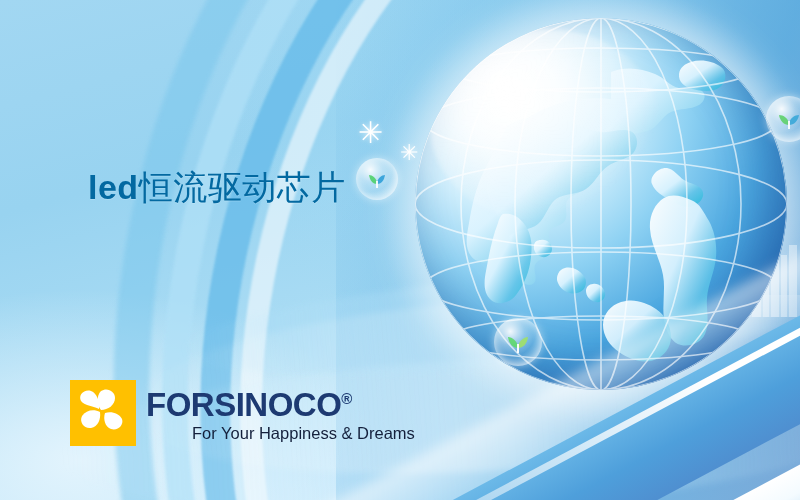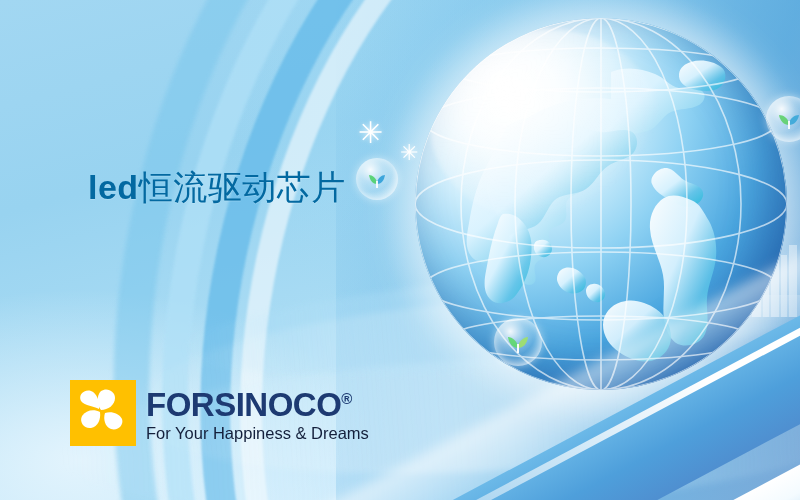--- a/index.html
+++ b/index.html
@@ -166,21 +166,21 @@
   #logo-mark svg{ position:absolute; inset:0; }
   #logo-text{ padding-top:4px; }
   #logo-name{
     font-family:"Liberation Sans","DejaVu Sans",sans-serif;
     font-weight:700; font-size:33px; letter-spacing:-.5px; color:#1d3a72; line-height:1;
     white-space:nowrap;
   }
   #logo-name sup{ font-size:15px; vertical-align:super; font-weight:700; }
   #logo-tag{
     font-family:"Liberation Sans","DejaVu Sans",sans-serif;
-    font-size:16.5px; color:#14203c; margin-top:3px; white-space:nowrap;
+    font-size:16.5px; color:#14203c; margin-top:3px; white-space:nowrap;margin-left:46px;
   }
 </style>
 </head>
 <body>
 
 <div id="banner">
 
   <div class="bg-base"></div>
   <div class="bg-rightwash"></div>
 

